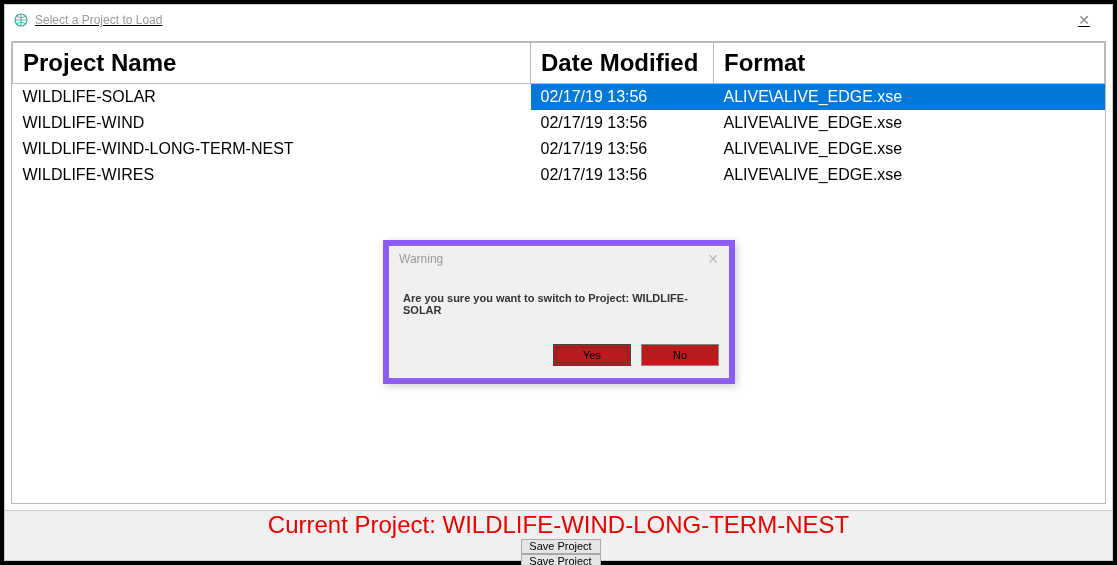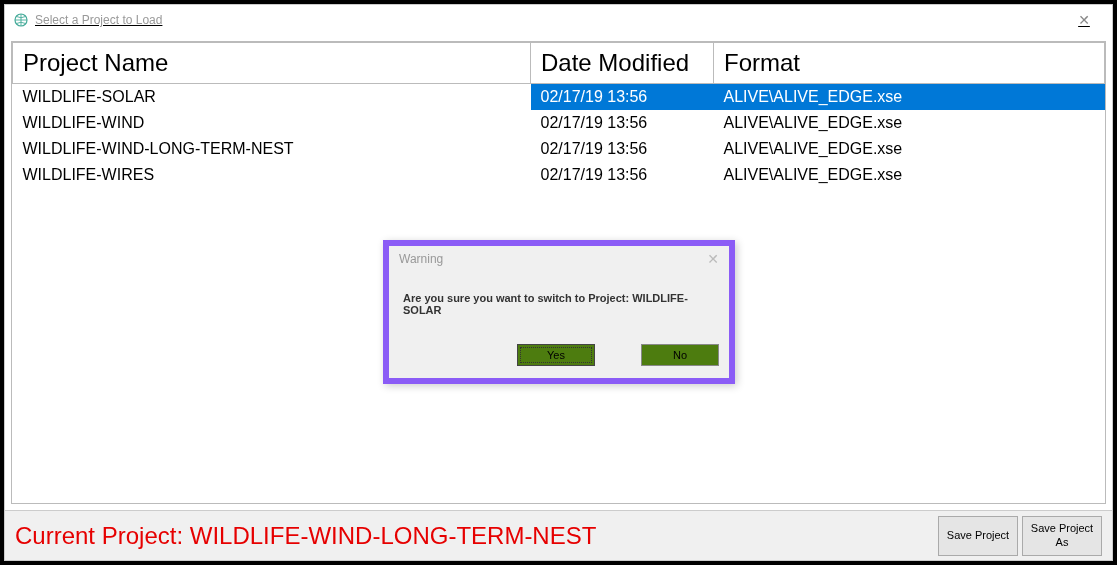--- a/index.html
+++ b/index.html
@@ -67,21 +67,21 @@
       flex: 1;
       border: 1px solid #bbb;
     }
     table {
       width: 100%;
       border-collapse: collapse;
       font-size: 24px;
     }
     thead th {
       text-align: left;
-      font-weight: normal;
+      font-weight: bold;
       padding: 6px 10px;
       border: 1px solid #bbb;
       background: #fff;
       font-size: 24px;
     }
     tbody td {
       padding: 4px 10px;
       font-size: 16px;
     }
     tbody tr {
@@ -95,20 +95,21 @@
     .col-name { width: 518px; }
     .col-date { width: 183px; margin-top: 16px; }
     .col-format { }
     .bottom-bar {
       height: 50px;
       background: #f0f0f0;
       border-top: 1px solid #ccc;
       display: flex;
       align-items: center;
       padding: 0 10px;
+      flex-direction: column;
     }
     .current-project {
       color: #e60000;
       font-size: 24px;
       flex: 1;
     }
     .btn {
       background: #e5e5e5;
       border: 1px solid #aaa;
       font-size: 11px;
@@ -152,25 +153,24 @@
     }
     .dialog-buttons {
       display: flex;
       justify-content: flex-end;
       padding: 8px 10px 12px 10px;
       gap: 10px;
     }
     .dialog-btn {
       width: 78px;
       height: 22px;
-      background: #4d7c0f;
+      background: #b91c1c;
       border: 1px solid #888;
       font-size: 11px;
       cursor: pointer;
-      margin-left: 36px;
     }
     .dialog-btn.default {
       border: 1px solid #444;
       outline: 1px dotted #333;
       outline-offset: -4px;
     }
   </style>
 </head>
 <body>
 

